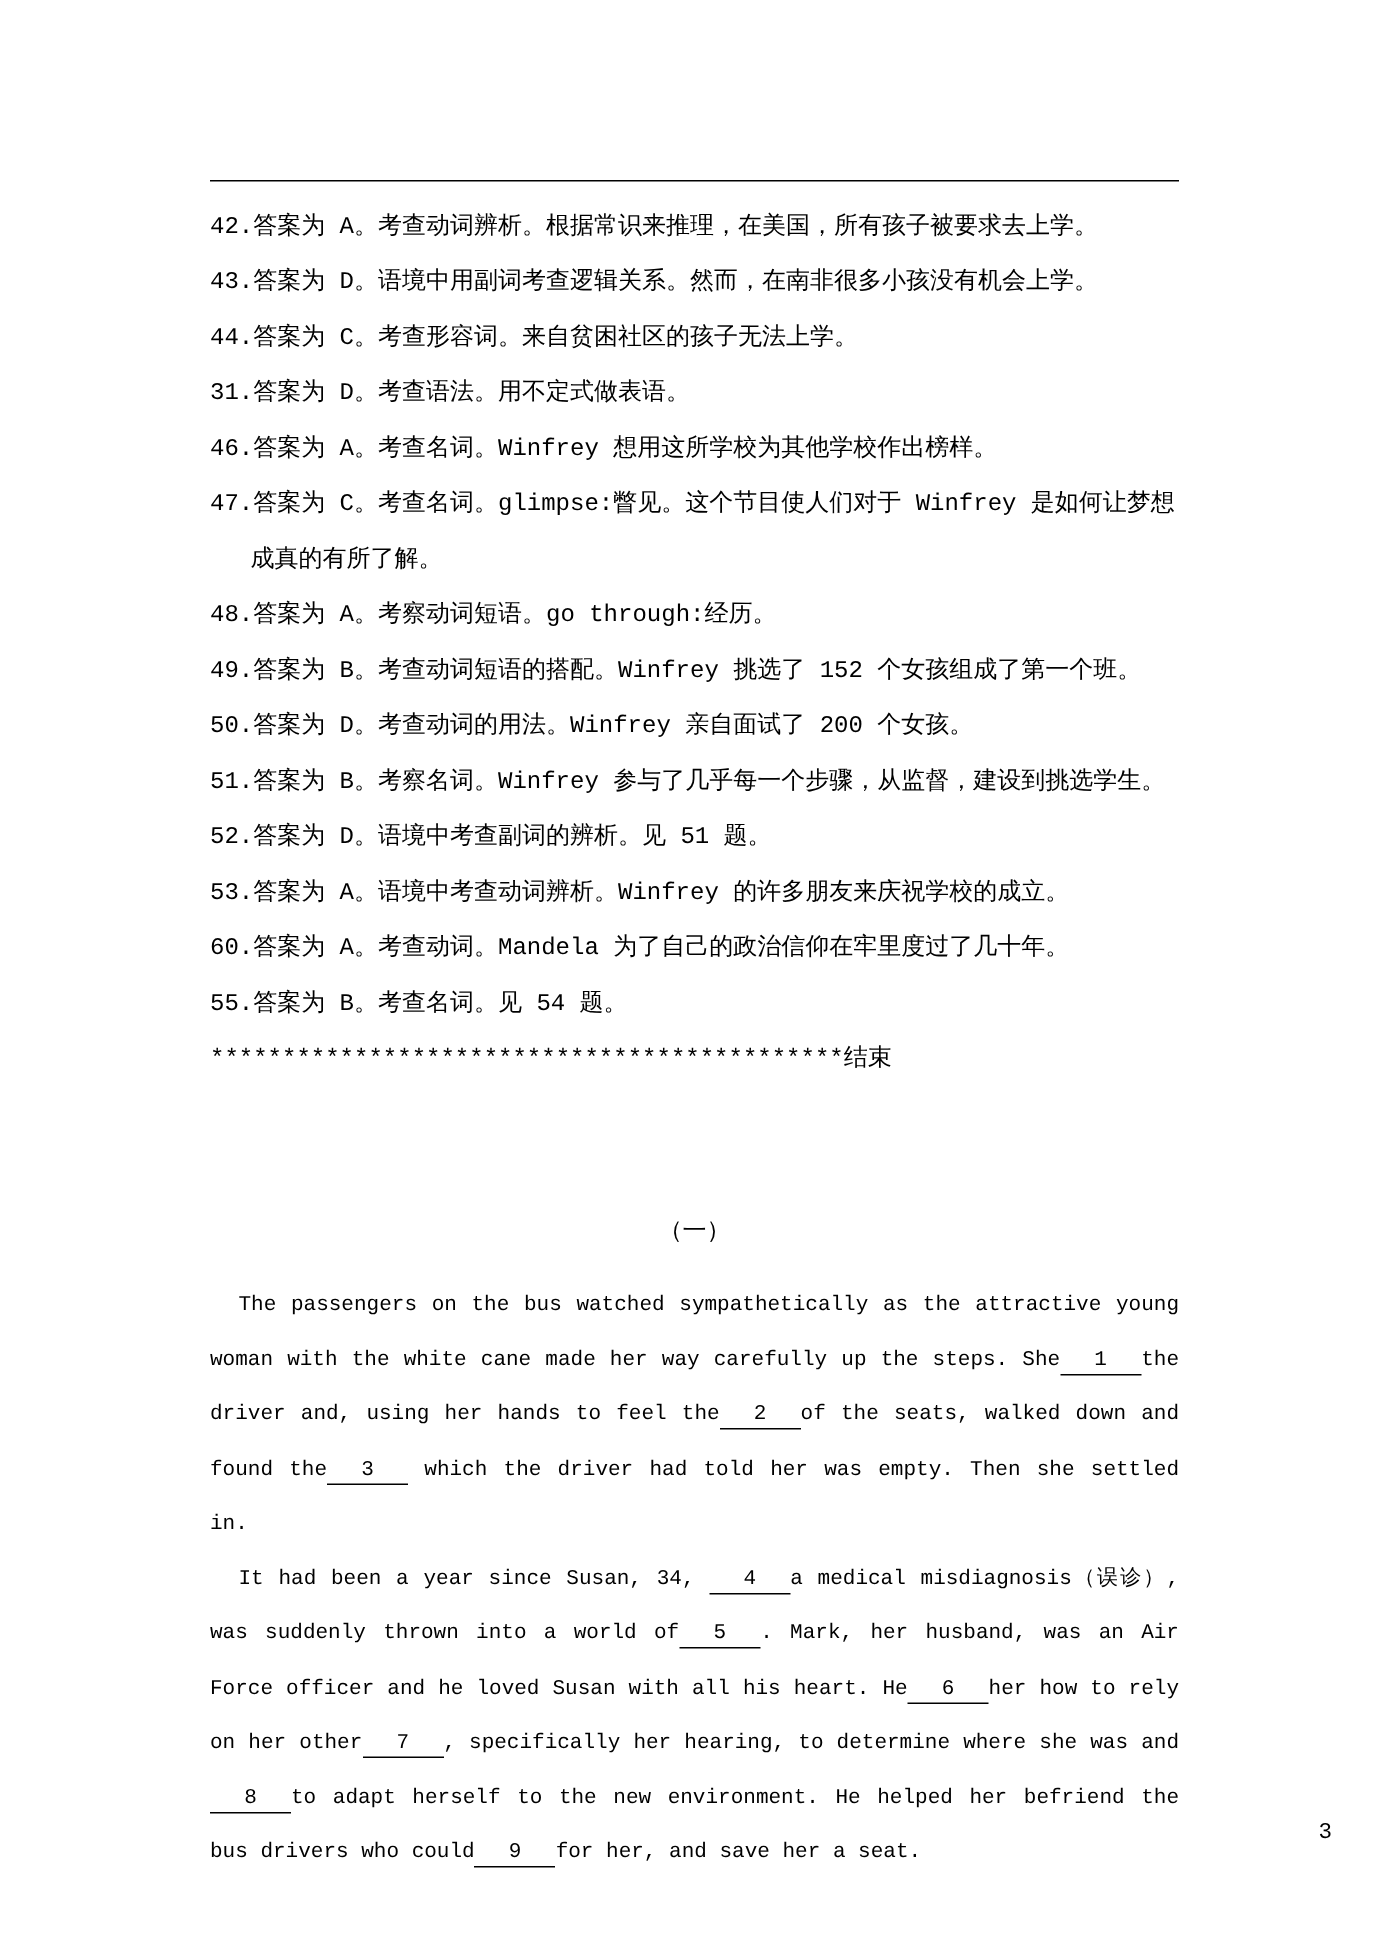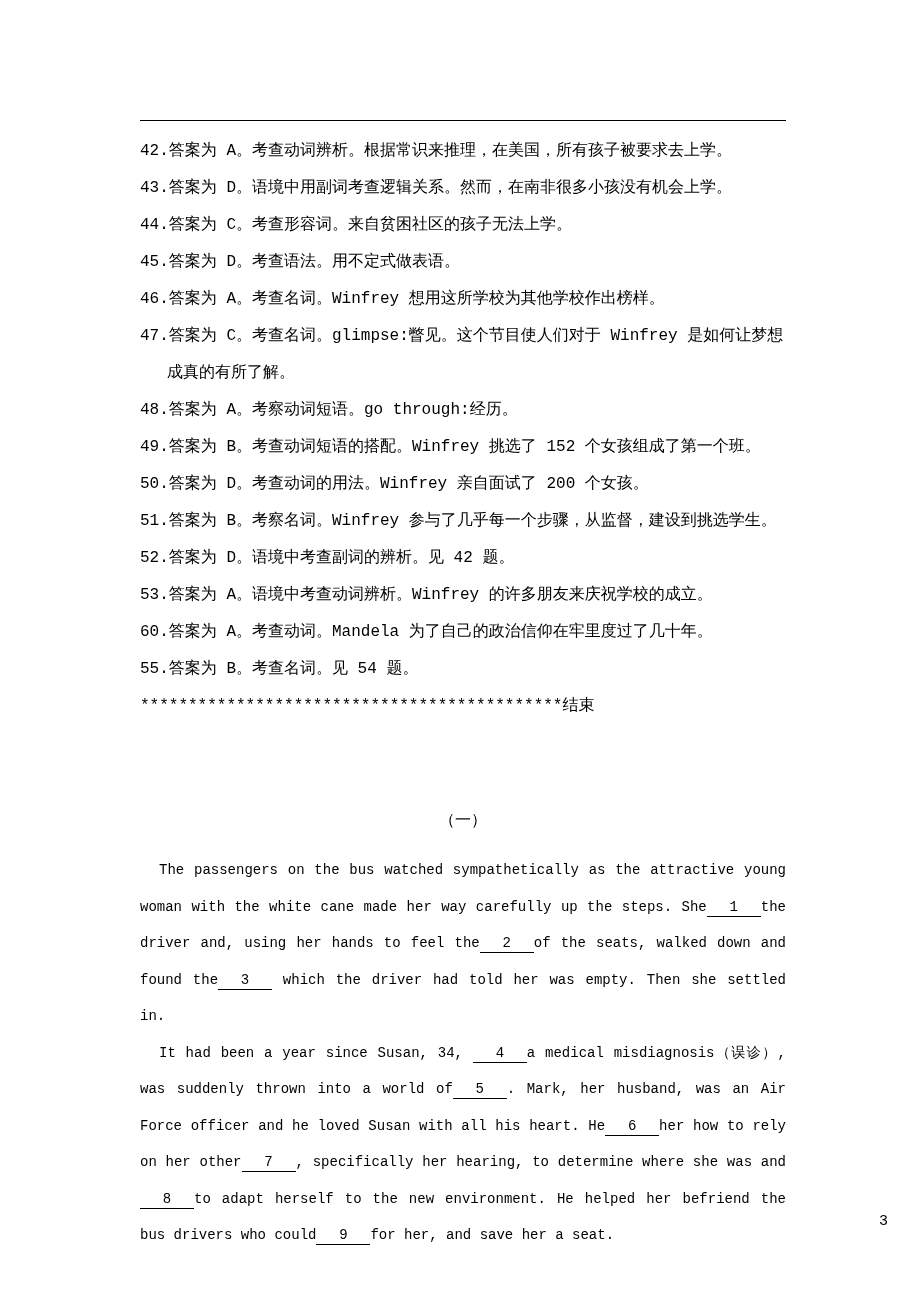--- a/index.html
+++ b/index.html
@@ -75,28 +75,28 @@
 </head>
 <body>
 
 <div class="page">
   <div class="top-rule"></div>
 
   <div class="answers">
       <div class="answer-item">42.答案为 A。考查动词辨析。根据常识来推理，在美国，所有孩子被要求去上学。</div>
       <div class="answer-item">43.答案为 D。语境中用副词考查逻辑关系。然而，在南非很多小孩没有机会上学。</div>
       <div class="answer-item">44.答案为 C。考查形容词。来自贫困社区的孩子无法上学。</div>
-      <div class="answer-item">45.答案为 D。考查语法。用不定式做表语。</div>
+      <div class="answer-item">31.答案为 D。考查语法。用不定式做表语。</div>
       <div class="answer-item">46.答案为 A。考查名词。Winfrey 想用这所学校为其他学校作出榜样。</div>
       <div class="answer-item">47.答案为 C。考查名词。glimpse:瞥见。这个节目使人们对于 Winfrey 是如何让梦想成真的有所了解。</div>
       <div class="answer-item">48.答案为 A。考察动词短语。go through:经历。</div>
       <div class="answer-item">49.答案为 B。考查动词短语的搭配。Winfrey 挑选了 152 个女孩组成了第一个班。</div>
       <div class="answer-item">50.答案为 D。考查动词的用法。Winfrey 亲自面试了 200 个女孩。</div>
       <div class="answer-item">51.答案为 B。考察名词。Winfrey 参与了几乎每一个步骤，从监督，建设到挑选学生。</div>
-      <div class="answer-item">52.答案为 D。语境中考查副词的辨析。见 42 题。</div>
+      <div class="answer-item">52.答案为 D。语境中考查副词的辨析。见 51 题。</div>
       <div class="answer-item">53.答案为 A。语境中考查动词辨析。Winfrey 的许多朋友来庆祝学校的成立。</div>
       <div class="answer-item">60.答案为 A。考查动词。Mandela 为了自己的政治信仰在牢里度过了几十年。</div>
       <div class="answer-item">55.答案为 B。考查名词。见 54 题。</div>
     </div>
 
   <div class="separator">********************************************结束</div>
 
   <div class="section-title">（一）</div>
 
   <div class="passage">

